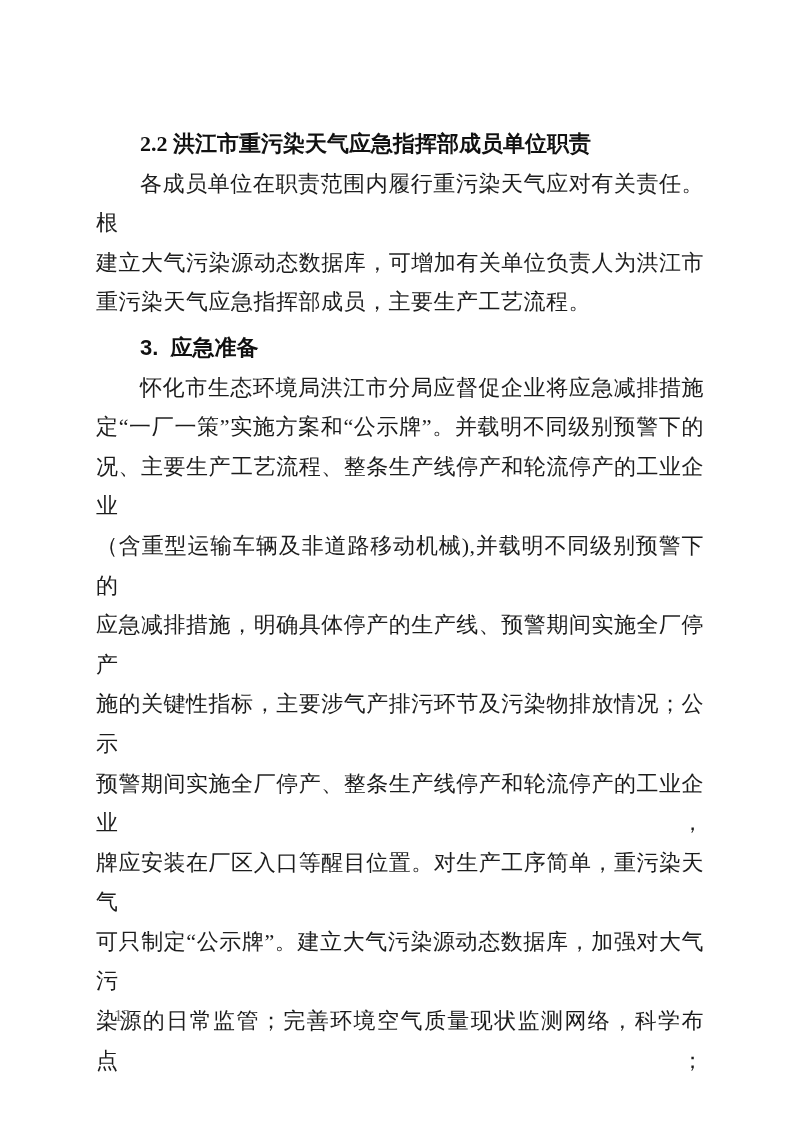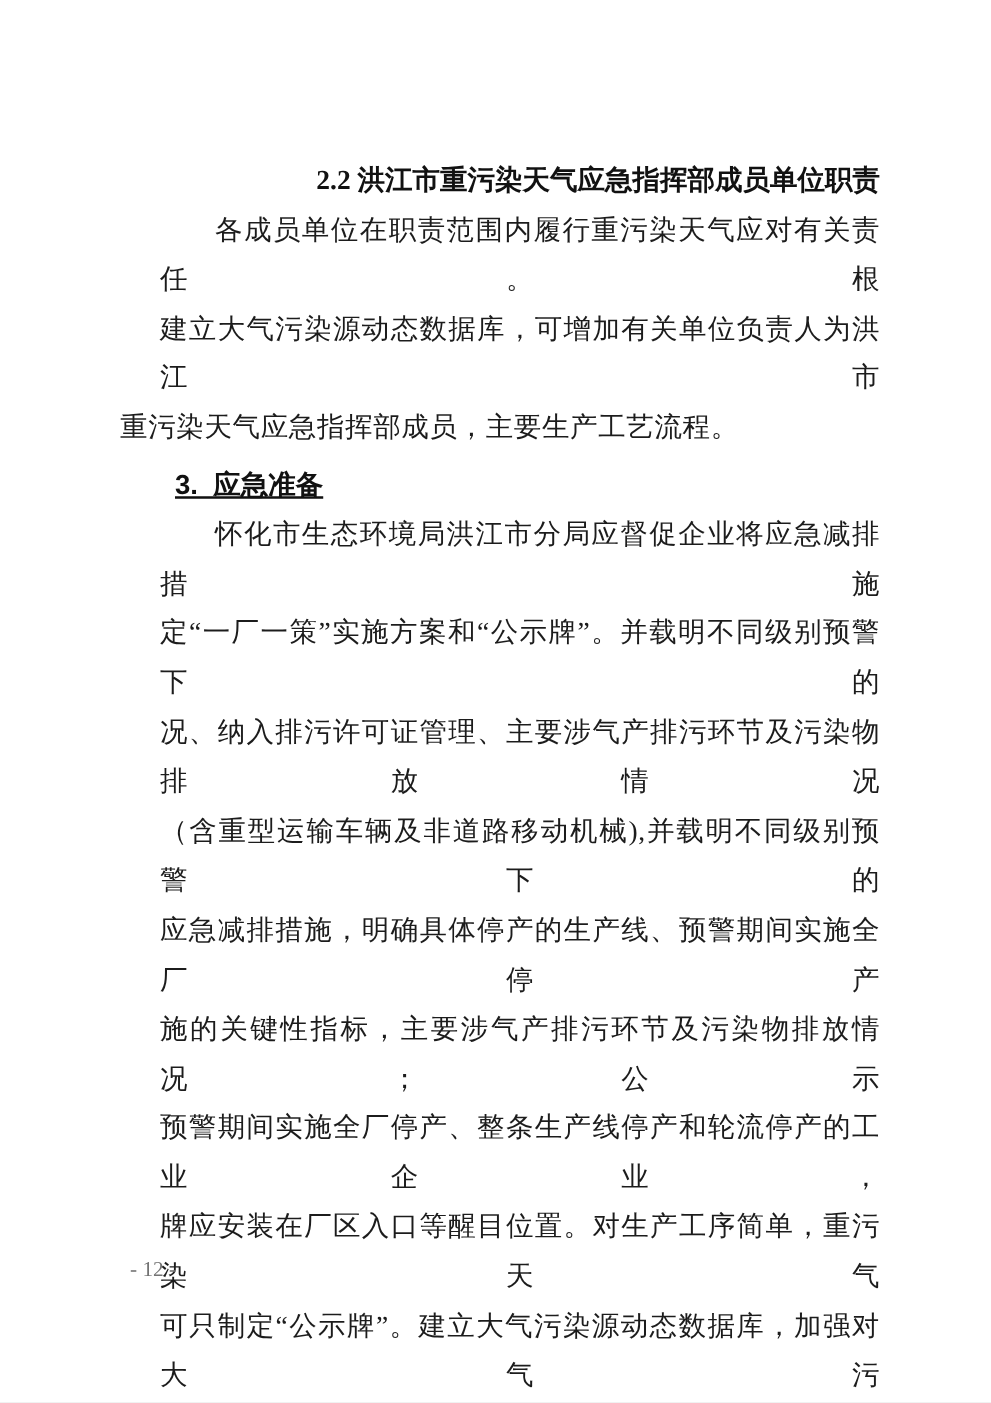--- a/index.html
+++ b/index.html
@@ -26,44 +26,41 @@
     font-family: "Liberation Serif", "DejaVu Serif", serif;
     font-size: 22px;
     line-height: 39.6px;
     letter-spacing: 0.5px;
     white-space: pre-wrap;
     color: #1c1c1c;
   }
   .fill {
     text-align: justify;
     text-align-last: justify;
-    margin-left: 32px;
   }
   .indent {
     text-indent: 44px;
   }
   .heading-l1 {
     font-family: "Liberation Sans", "DejaVu Sans", sans-serif;
     font-weight: bold;
     font-size: 22px;
     line-height: 39.6px;
     text-indent: 44px;
     white-space: pre-wrap;
     color: #111111;
-    text-decoration: underline;
   }
   .heading-l2 {
     font-family: "Liberation Serif", "DejaVu Serif", serif;
     font-weight: bold;
     font-size: 22px;
     line-height: 39.6px;
     text-indent: 44px;
     white-space: pre-wrap;
     color: #111111;
-    text-align: right;
   }
   .spacer-sm { height: 6px; }
   .page-number {
     position: absolute;
     left: 104px;
     top: 1005px;
     font-family: "Liberation Serif", "DejaVu Serif", serif;
     font-size: 17px;
     line-height: 22px;
     color: #737373;
@@ -83,21 +80,21 @@
       <div class="line fill">建立大气污染源动态数据库，可增加有关单位负责人为洪江市</div>
       <div class="line">重污染天气应急指挥部成员，主要生产工艺流程。</div>
     </div>
 
     <div class="spacer-sm"></div>
     <div class="heading-l1">3.  应急准备</div>
 
     <div>
       <div class="line fill indent">怀化市生态环境局洪江市分局应督促企业将应急减排措施</div>
       <div class="line fill">定“一厂一策”实施方案和“公示牌”。并载明不同级别预警下的</div>
-      <div class="line fill">况、纳入排污许可证管理、主要涉气产排污环节及污染物排放情况</div>
+      <div class="line fill">况、主要生产工艺流程、整条生产线停产和轮流停产的工业企业</div>
       <div class="line fill">（含重型运输车辆及非道路移动机械),并载明不同级别预警下的</div>
       <div class="line fill">应急减排措施，明确具体停产的生产线、预警期间实施全厂停产</div>
       <div class="line fill">施的关键性指标，主要涉气产排污环节及污染物排放情况；公示</div>
       <div class="line fill">预警期间实施全厂停产、整条生产线停产和轮流停产的工业企业，</div>
       <div class="line fill">牌应安装在厂区入口等醒目位置。对生产工序简单，重污染天气</div>
       <div class="line fill">可只制定“公示牌”。建立大气污染源动态数据库，加强对大气污</div>
       <div class="line fill">染源的日常监管；完善环境空气质量现状监测网络，科学布点；</div>
 
     </div>
 

